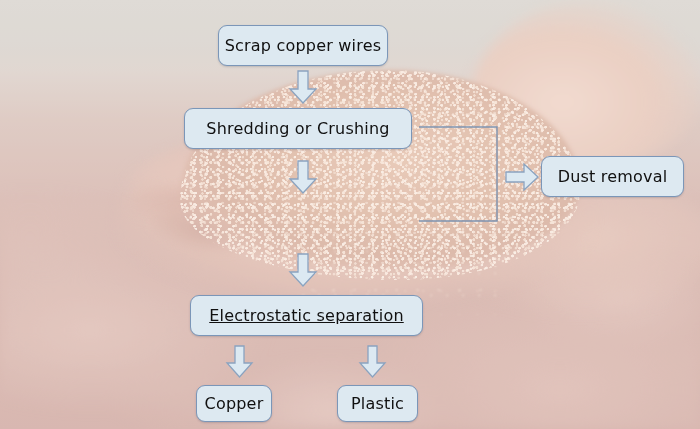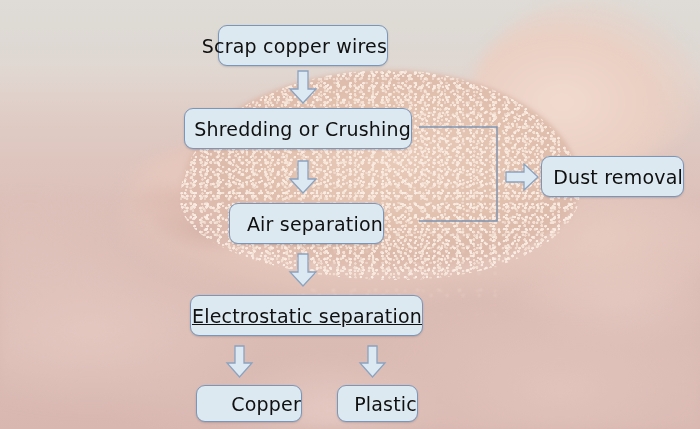--- a/index.html
+++ b/index.html
@@ -139,25 +139,25 @@
   .flow { position: absolute; inset: 0; }
 
   .node {
     position: absolute;
     box-sizing: border-box;
     background: #dde9f1;
     border: 1.4px solid #7b96b8;
     border-radius: 9px;
     color: #101010;
     font-family: "DejaVu Sans", sans-serif;
-    font-size: 19px;
+    font-size: 16px;
     letter-spacing: .2px;
     display: flex;
     align-items: center;
-    justify-content: flex-end;
+    justify-content: center;
     white-space: nowrap;
     box-shadow: 0 1px 2px rgba(60,70,90,.22);
   }
 
   .arrow-down, .arrow-right {
     position: absolute;
     display: block;
   }
   .arrow-down svg, .arrow-right svg { display: block; overflow: visible; }
   .arrow-poly {
@@ -207,29 +207,26 @@
     </div>
 
     <div class="node" style="left:218px; top:25px; width:170px; height:41px;">
       <span>Scrap copper wires</span>
     </div>
 
     <div class="node" style="left:184px; top:108px; width:228px; height:41px;">
       <span>Shredding or Crushing</span>
     </div>
 
-    <div class="node" style="left:229px; top:203px; width:155px; height:41px;">
-      <span>Air separation</span>
-    </div>
 
     <div class="node" style="left:190px; top:295px; width:233px; height:41px;text-decoration:underline;">
       <span>Electrostatic separation</span>
     </div>
 
-    <div class="node" style="left:196px; top:385px; width:106px; height:37px;">
+    <div class="node" style="left:196px; top:385px; width:76px; height:37px;">
       <span>Copper</span>
     </div>
 
     <div class="node" style="left:541px; top:156px; width:143px; height:41px;">
       <span>Dust removal</span>
     </div>
 
     <div class="node" style="left:337px; top:385px; width:81px; height:37px;">
       <span>Plastic</span>
     </div>

